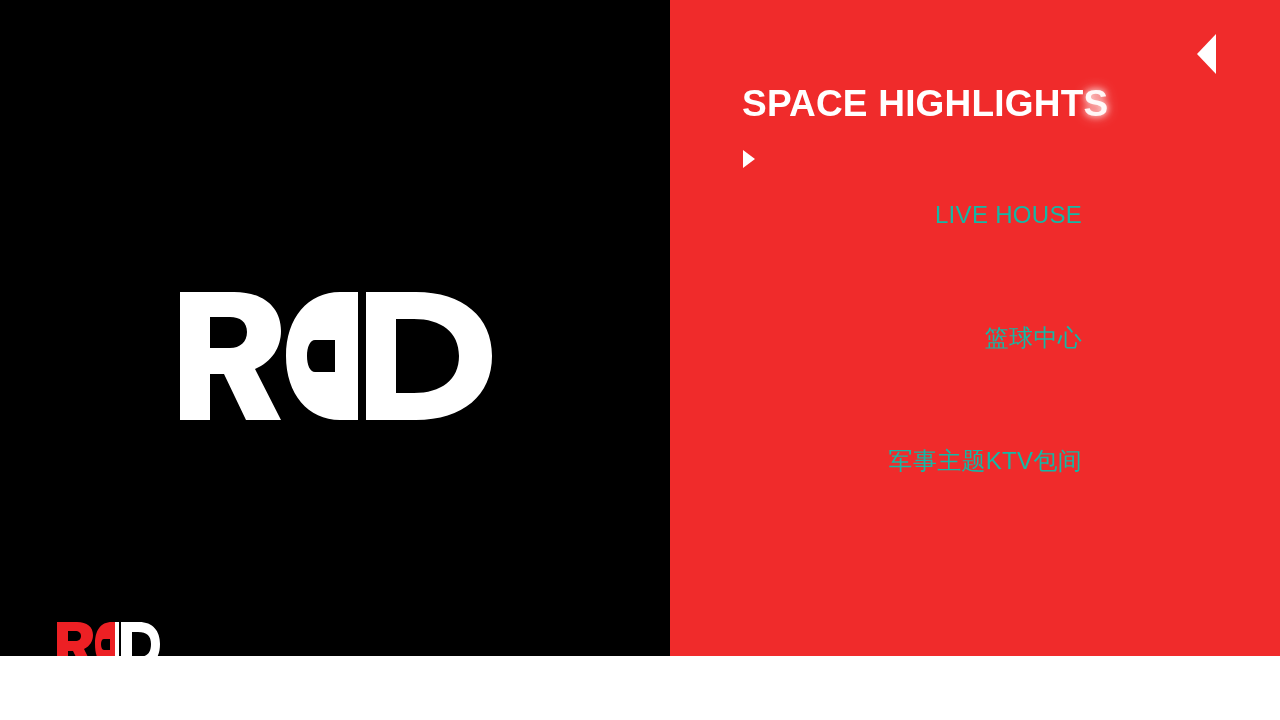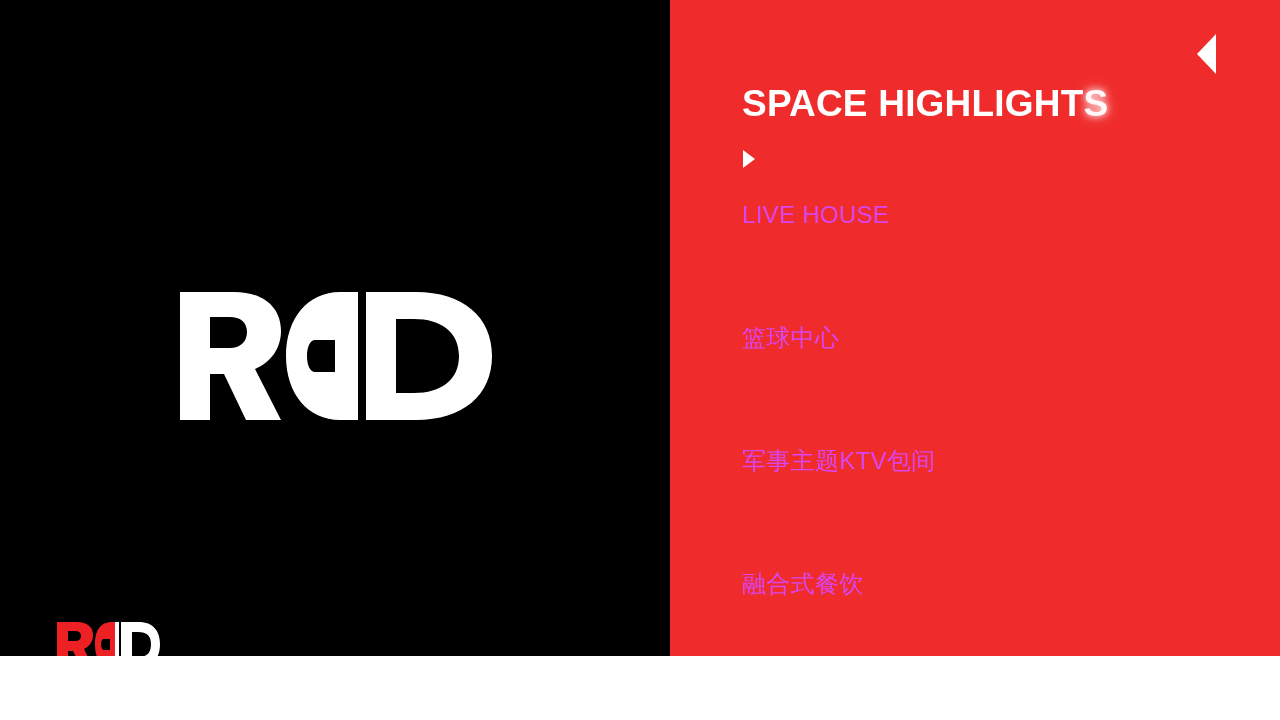--- a/index.html
+++ b/index.html
@@ -124,25 +124,26 @@
 
   
   .list {
     position: absolute;
     left: 742px;
     top: 203px;
     width: 340px;
   }
   .list-item {
     height: 123px;
-    color: #d946ef;
+    color: #14b8a6;
     font-size: 24px;
     line-height: 1;
     letter-spacing: 0.3px;
     white-space: nowrap;
+    text-align: right;
   }
   .list-item.cjk { font-size: 24px; }
 
   
   .rule {
     position: absolute;
     left: 742px;
     top: 661px;
     width: 323px;
     height: 2px;
@@ -221,18 +222,17 @@
   <div class="back-marker"></div>
 
   <div class="heading"><span>SPACE HIGHLIGHT</span><span class="soft">S</span></div>
 
   <div class="bullet-marker"></div>
 
   <div class="list">
     <div class="list-item">LIVE HOUSE</div>
     <div class="list-item cjk">篮球中心</div>
     <div class="list-item cjk">军事主题KTV包间</div>
-    <div class="list-item cjk">融合式餐饮</div>
   </div>
 
   <div class="rule"></div>
 
 </div>
 
 </body></html>

